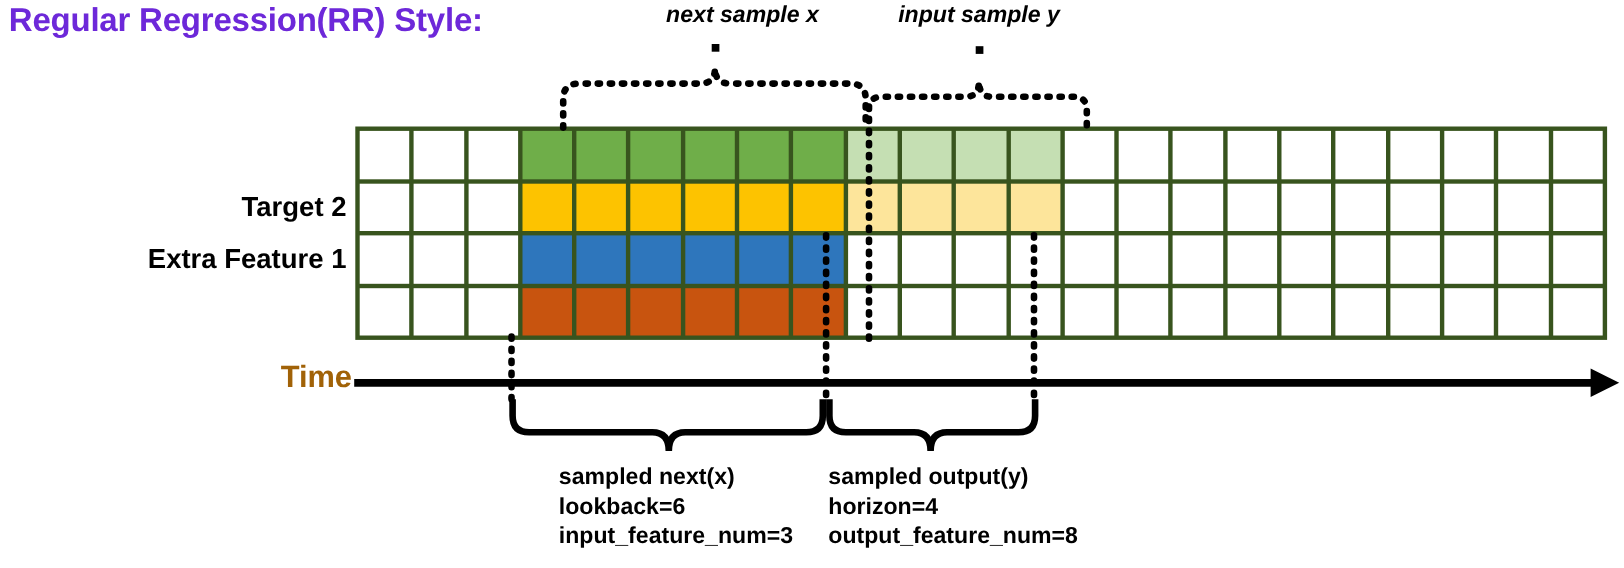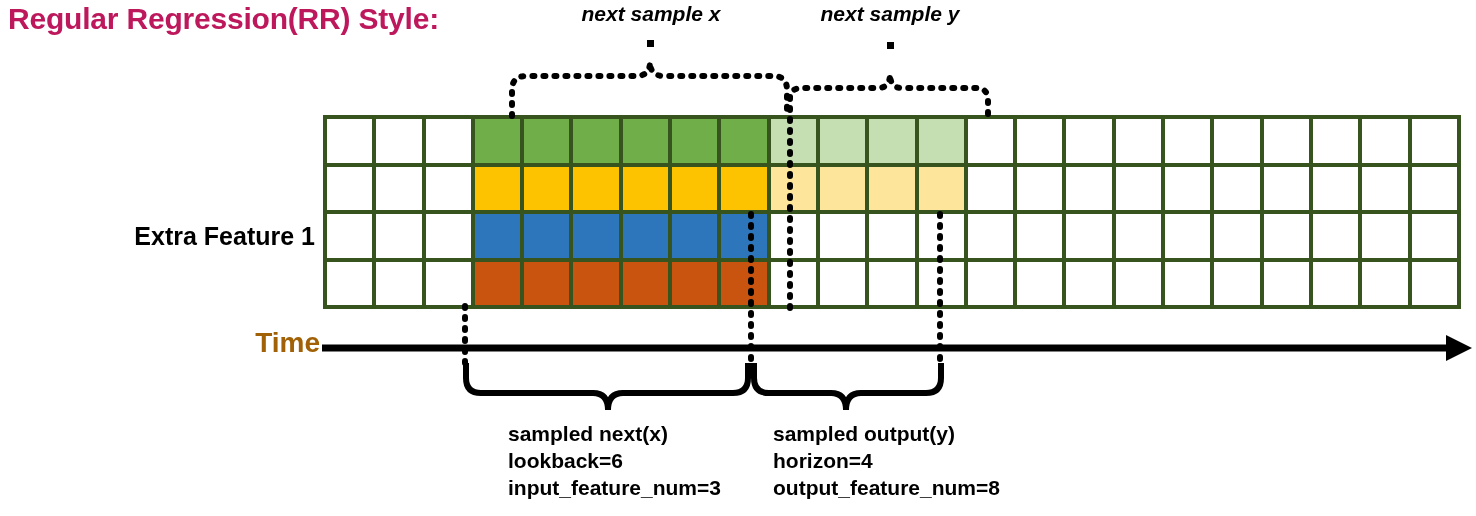--- a/index.html
+++ b/index.html
@@ -14,21 +14,21 @@
     font-family: "Liberation Sans", sans-serif;
     overflow: hidden;
   }
 
   #title {
     position: absolute;
     left: 8px;
     top: 2px;
     font-size: 30px;
     font-weight: 700;
-    color: #be185d;
+    color: #6d28d9;
     letter-spacing: -0.2px;
     white-space: nowrap;
   }
 
   
   #row-labels {
     position: absolute;
     left: 0px;
     top: 116px;
     width: 315px;
@@ -124,20 +124,21 @@
     line-height: 27px;
   }
   .bottom-caption div { white-space: nowrap; }
 </style>
 </head>
 <body>
 
 <div id="title">Regular Regression(RR) Style:</div>
 
 <div id="row-labels">
+  <div class="row-label" style="top:48px;">Target 2</div>
   <div class="row-label" style="top:96px;text-align:right;">Extra Feature 1</div>
 </div>
 
 <div id="grid" style="background: rgb(56, 84, 30);">
   <div class="grid-row">
       <div class="cell" style="background: rgb(255, 255, 255);"></div>
       <div class="cell" style="background: rgb(255, 255, 255);"></div>
       <div class="cell" style="background: rgb(255, 255, 255);"></div>
       <div class="cell" style="background: rgb(111, 174, 73);"></div>
       <div class="cell" style="background: rgb(111, 174, 73);"></div>
@@ -236,29 +237,29 @@
       <div class="cell" style="background: rgb(255, 255, 255);"></div>
     </div>
 </div>
 
 <div id="time-label">Time</div>
 <svg id="time-axis" viewBox="0 0 1150 36">
   <line x1="0" y1="18" x2="1128" y2="18" stroke="#000000" stroke-width="7"></line>
   <polygon points="1124,5 1150,18 1124,31" fill="#000000"></polygon>
 </svg>
 
-<div class="top-caption" style="left:516px; width:270px;">next sample x</div>
-<div class="top-caption" style="left:790px; width:200px;">next sample y</div>
+<div class="top-caption" style="left:540px; width:270px;">next sample x</div>
+<div class="top-caption" style="left:790px; width:200px;">input sample y</div>
 
 <div class="bottom-caption" style="left:508px;">
   <div>sampled next(x)</div>
   <div>lookback=6</div>
   <div>input_feature_num=3</div>
 </div>
-<div class="bottom-caption" style="left:773px;">
+<div class="bottom-caption" style="left:753px;">
   <div>sampled output(y)</div>
   <div>horizon=4</div>
   <div>output_feature_num=8</div>
 </div>
 
 <svg id="overlay" viewBox="0 0 1476 516">
 
   <g fill="none" stroke="#000000" stroke-width="6" stroke-linecap="round" stroke-dasharray="2 9">
     <path d="M512,116 L512,90 Q512,76 526,76 L636,76 Q650,76 650,62 Q650,76 664,76 L773,76 Q787,76 787,90 L787,116"></path>
   </g>

